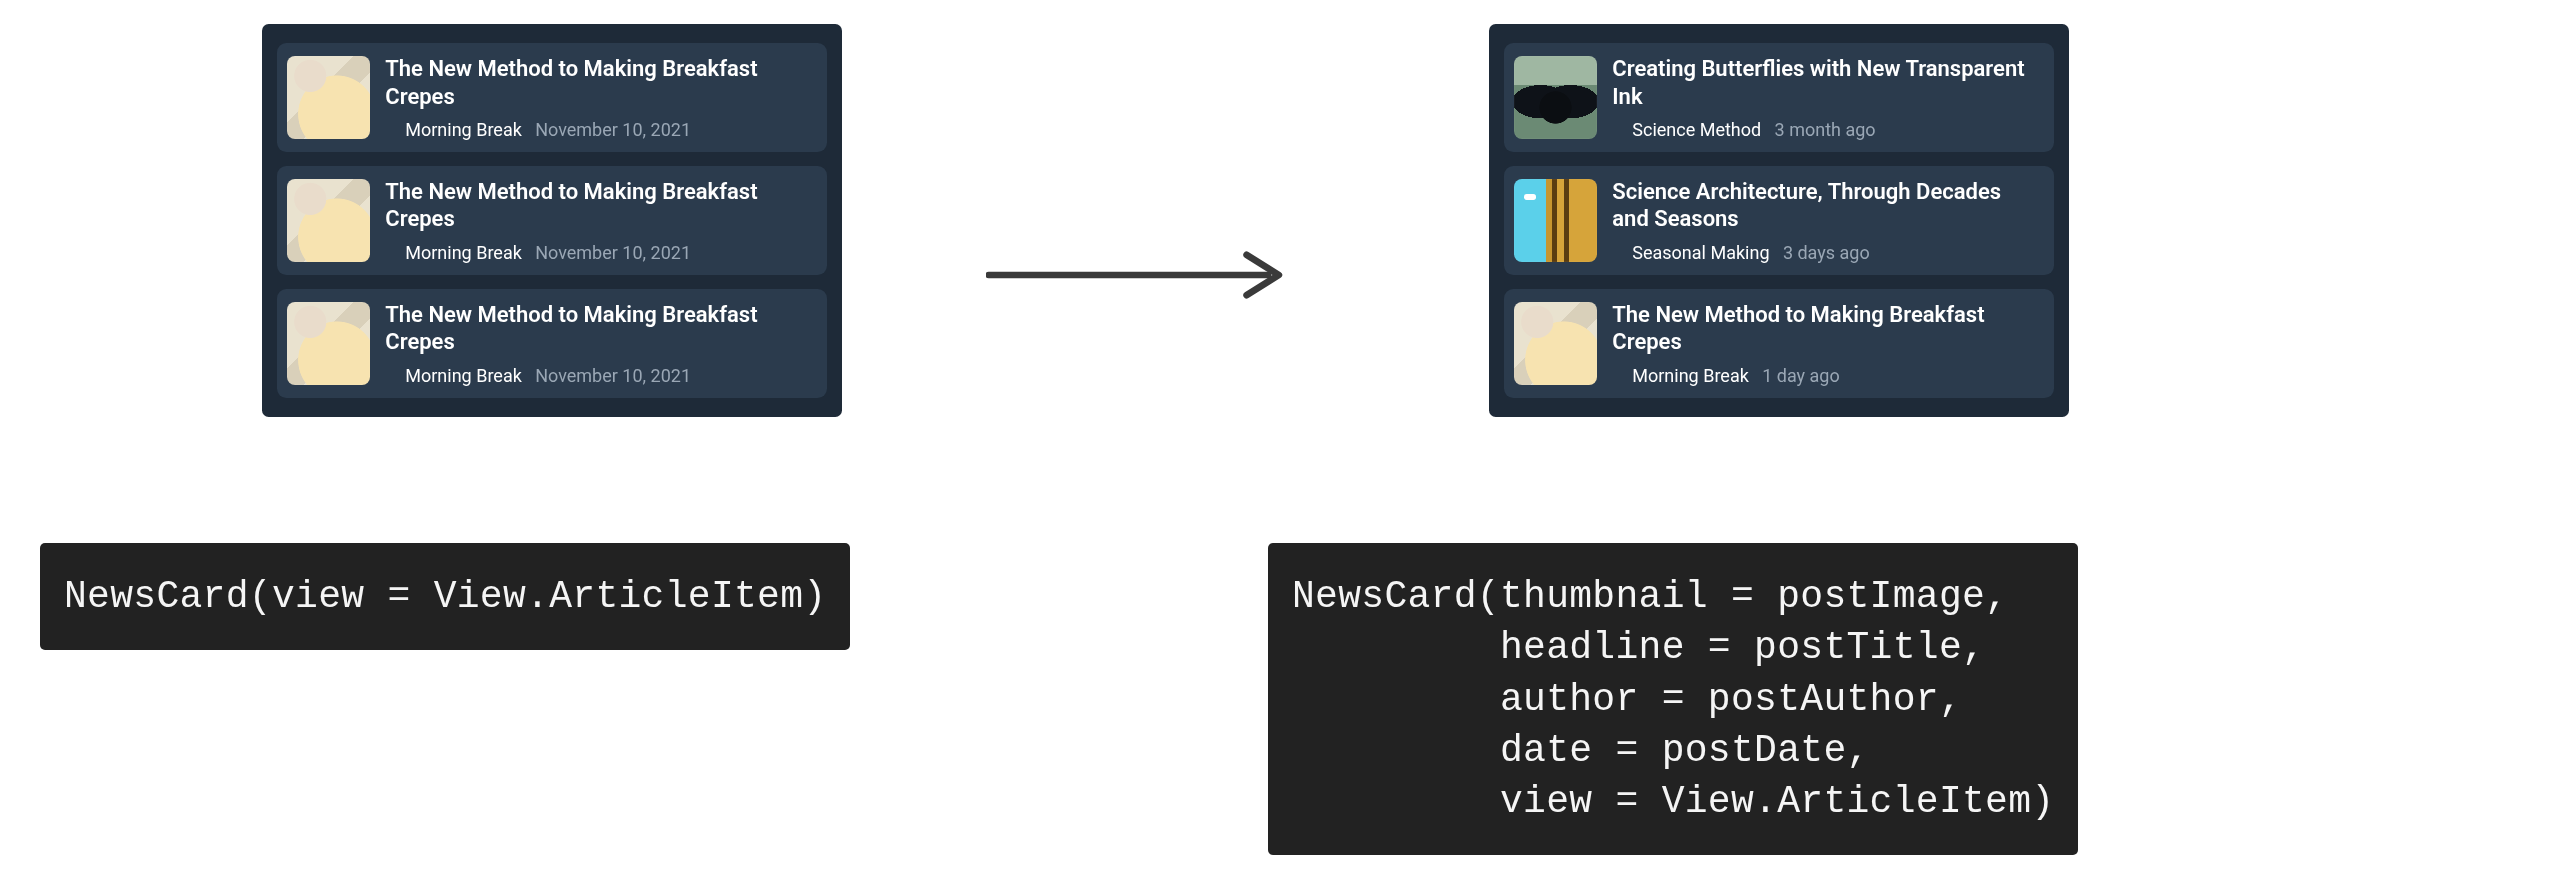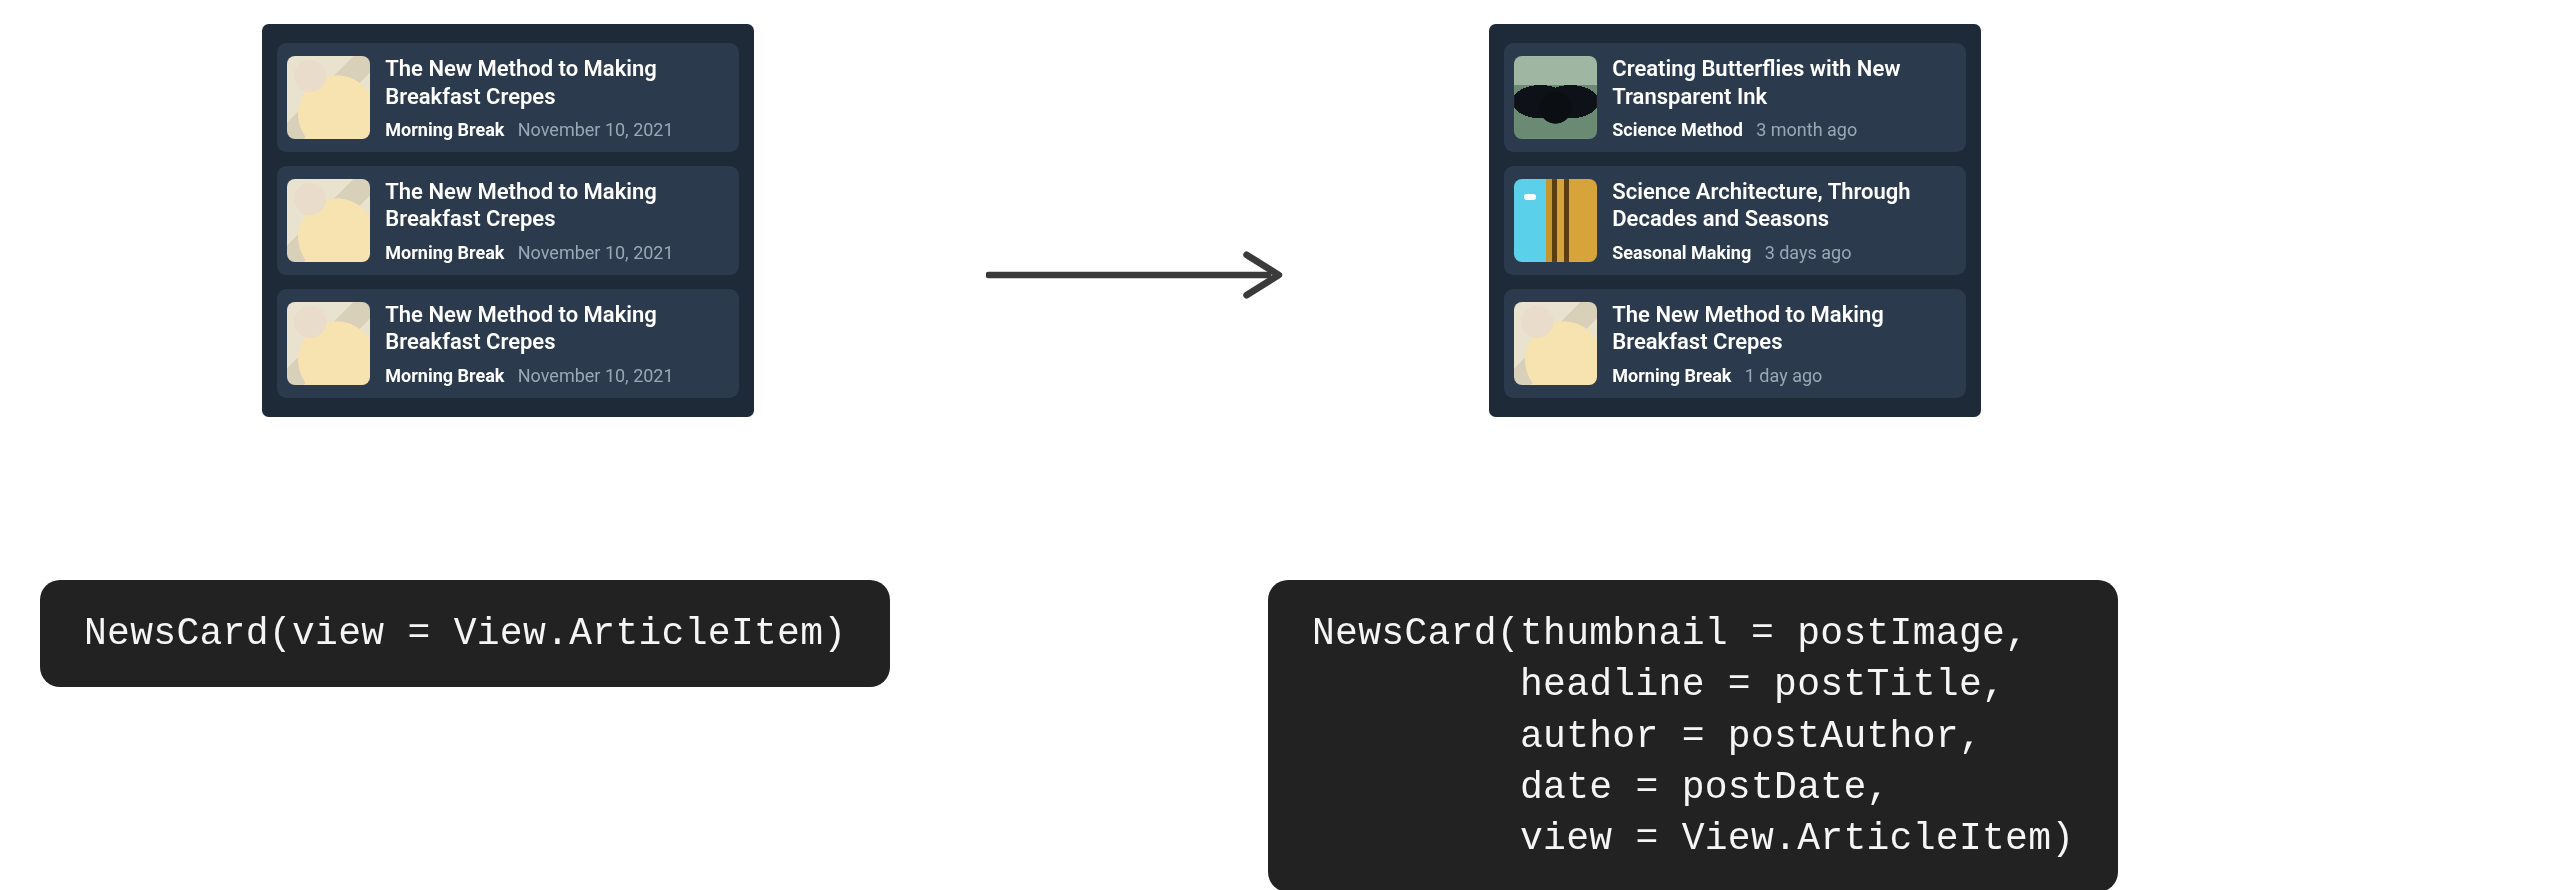--- a/index.html
+++ b/index.html
@@ -22,21 +22,21 @@
   }
   .canvas {
     position: relative;
     width: 2576px;
     height: 891px;
   }
 
   
   .news-panel {
     position: absolute;
-    width: 492px;
+    width: 580px;
     background: var(--panel-bg);
     border-radius: 6.7px;
     padding: 19px 14.8px;
     box-sizing: border-box;
     display: flex;
     flex-direction: column;
     gap: 13.4px;
   }
   .news-card {
     background: var(--card-bg);
@@ -63,21 +63,21 @@
     color: var(--text-white);
     font-size: 22px;
     font-weight: 600;
     line-height: 1.25;
   }
   .meta {
     display: flex;
     gap: 13.4px;
     font-size: 18px;
   }
-  .author { color: var(--text-white); font-weight: 700; }
+  .author { color: var(--text-white); font-weight: 400; margin-left: 20px; }
   .date   { color: var(--text-muted); }
 
   
   .thumb-crepes {
     background:
       radial-gradient(circle at 28% 24%, #e9dccb 0 18%, transparent 19%),
       radial-gradient(circle at 60% 70%, #f7e3b0 0 50%, transparent 51%),
       linear-gradient(135deg, #e9e2cf 0 40%, #d9d0ba 40% 60%, #e9e2cf 60% 100%);
     background-color: #ead9b6;
   }
@@ -106,28 +106,27 @@
     width:12px; height:6.7px;
     background:#ffffff;
     border-radius:2.7px;
   }
 
   
   .code-block {
     position: absolute;
     background: var(--code-bg);
     color: var(--code-fg);
-    border-radius: 20px;
-    padding: 28px 44px;
+    border-radius: 5px;
+    padding: 28px 24px;
     font-family: "SFMono-Regular", ui-monospace, Menlo, Consolas, "Liberation Mono", monospace;
     font-size: 38px;
     line-height: 1.35;
     white-space: pre;
     letter-spacing: 0.3px;
-    margin-top: 37px;
   }
 
   
   .arrow {
     position: absolute;
     display: block;
   }
 
 </style>
 </head>

